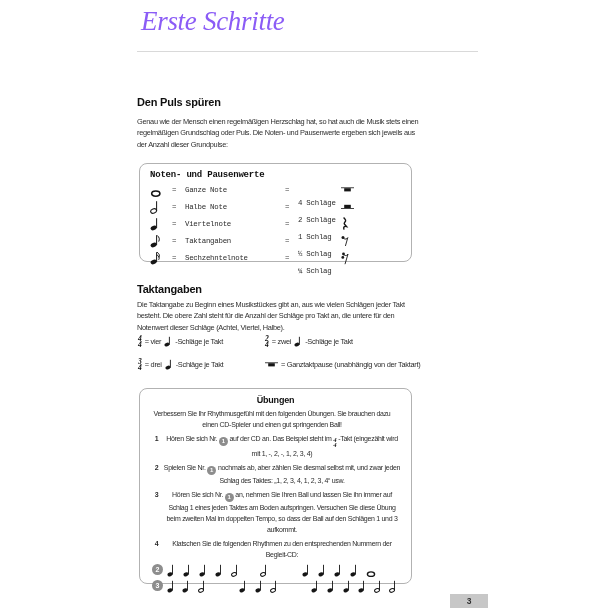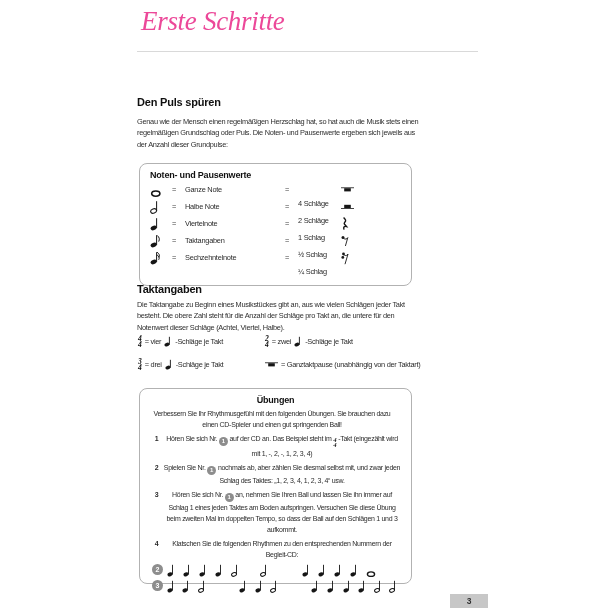--- a/index.html
+++ b/index.html
@@ -1,32 +1,32 @@
 <!DOCTYPE html>
 <html><head>
 <meta charset="utf-8">
 <style>
   * { margin:0; padding:0; box-sizing:border-box; }
   html,body { width:610px; height:610px; background:#fff; }
   body { font-family:"Liberation Sans", sans-serif; color:#2b2b2b; }
   .canvas { position:relative; width:610px; height:610px; overflow:hidden; background:#fff; }
 
   .title { position:absolute; left:141px; top:6px; font-family:"Liberation Serif", serif;
-           font-style:italic; font-weight:400; font-size:27px; letter-spacing:-0.3px; color:#ec4899; }
+           font-style:italic; font-weight:400; font-size:27px; letter-spacing:-0.3px; color:#8b5cf6; }
   .rule  { position:absolute; left:137px; top:51px; width:341px; height:1px; background:#d9d9d9; }
 
   .para  { position:absolute; font-size:7.4px; letter-spacing:-0.3px; line-height:11.4px;
            white-space:pre-line; color:#2e2e2e; width:345px; }
   .h2    { position:absolute; font-size:11px; font-weight:bold; letter-spacing:-0.2px; color:#101010; }
 
   .box   { position:absolute; left:139px; width:273px; background:#fff; border:1px solid #b2b2b2;
            border-radius:8px; padding:6px 10px; }
   .box-h { font-size:9px; font-weight:bold; letter-spacing:-0.2px; color:#101010; }
 
-  #noten-box { top:163px; height:123px; }
+  #noten-box { top:163px; height:99px;font-family:Liberation Mono, monospace; }
   .noten-row { display:flex; align-items:center; height:17px; font-size:7.4px; letter-spacing:-0.25px; }
   .c-note { width:22px; display:flex; justify-content:flex-start; }
   .c-eq   { width:13px; color:#3a3a3a; }
   .c-name { width:100px; }
   .c-eq2  { width:13px; color:#3a3a3a; }
   .c-val  { width:43px;margin-top:27px; }
   .c-rest { width:22px; display:flex; }
 
   #takt-examples { position:absolute; left:138px; top:334px; width:305px; display:grid;
                    grid-template-columns:127px 1fr; row-gap:8px; }

